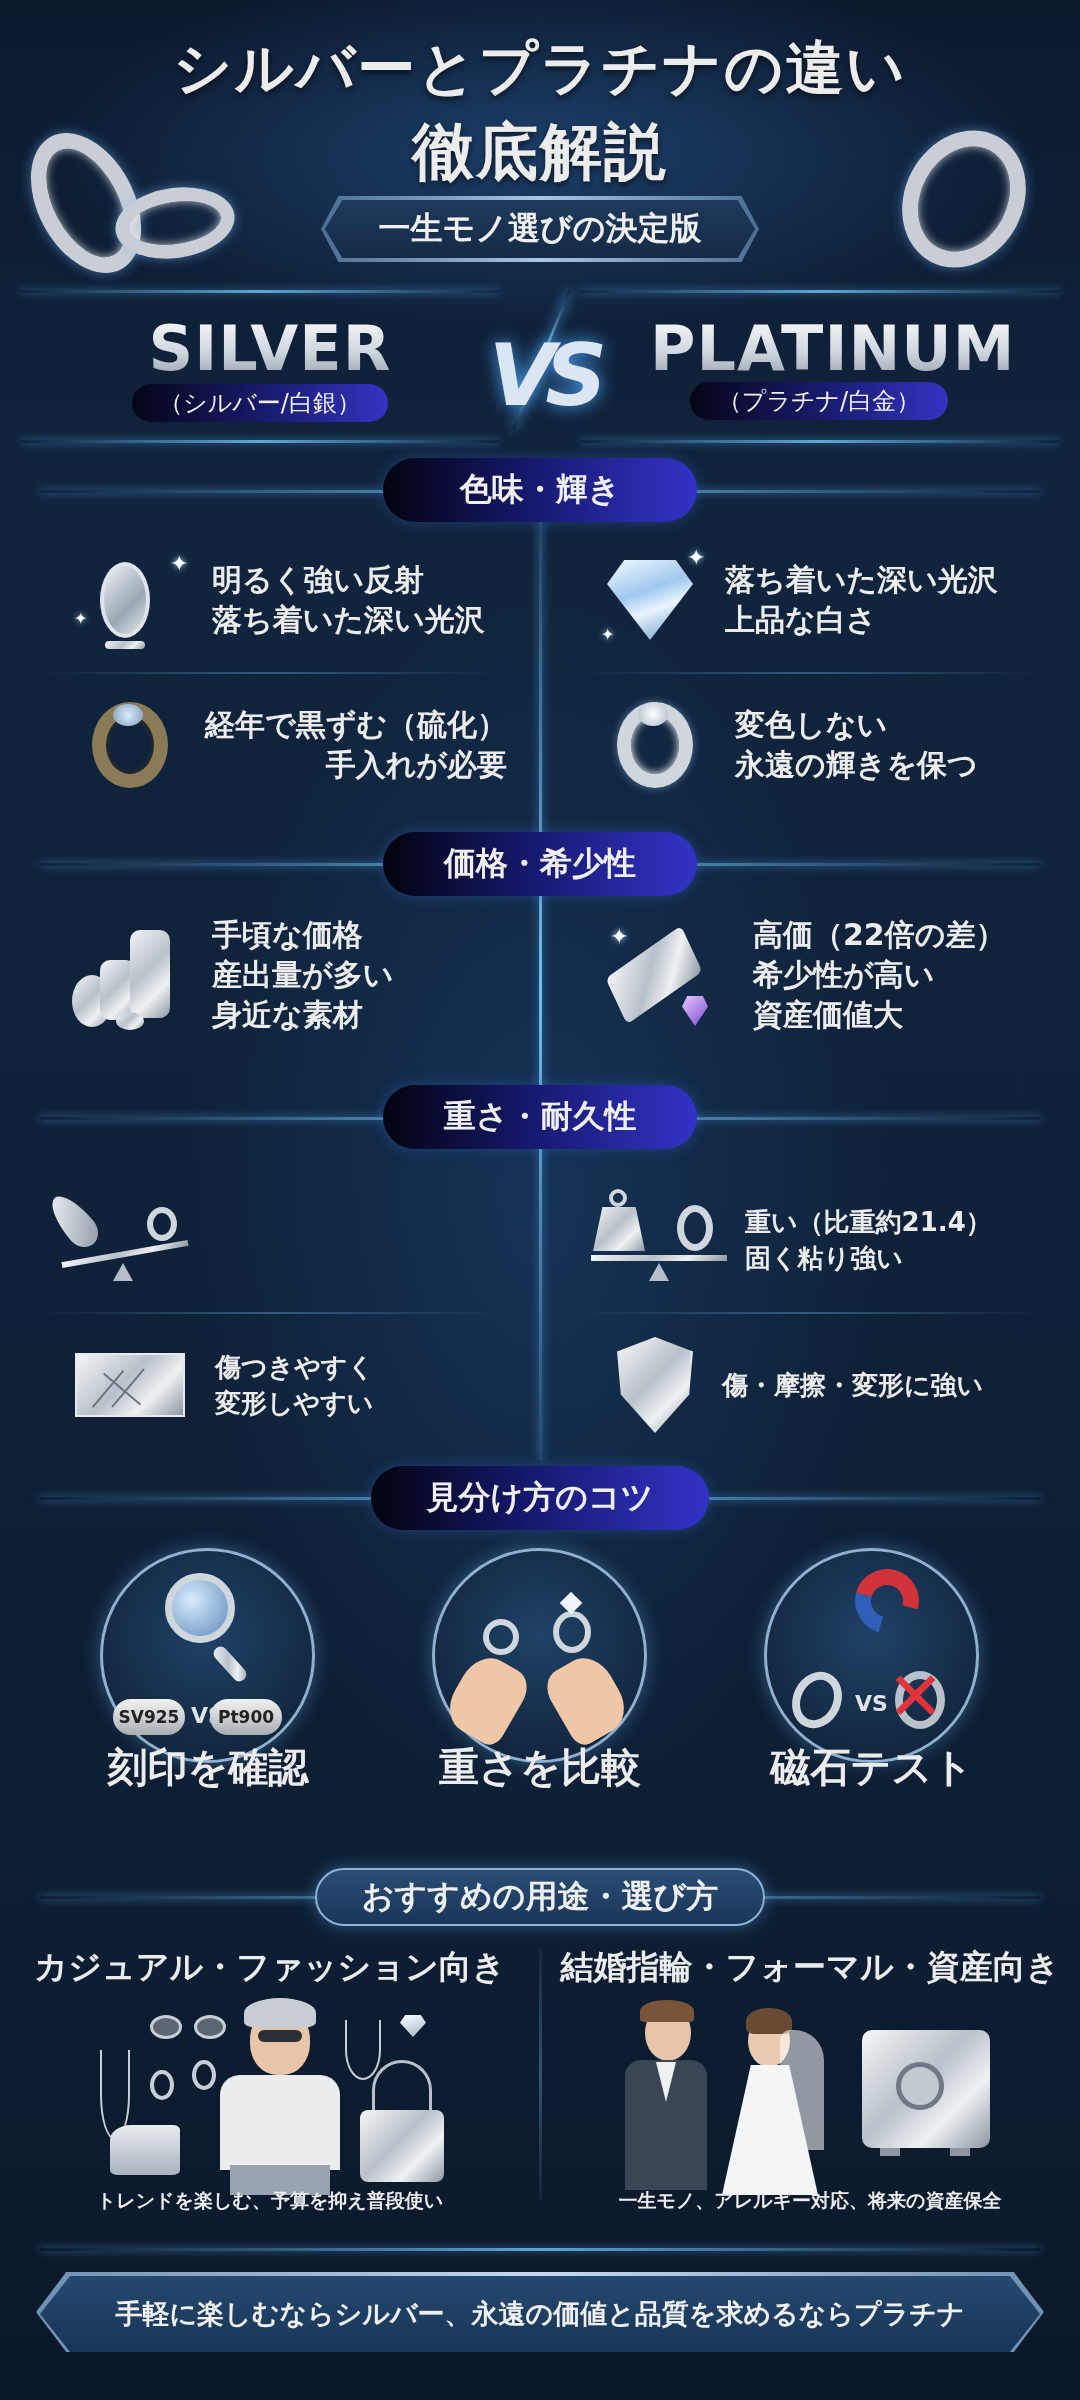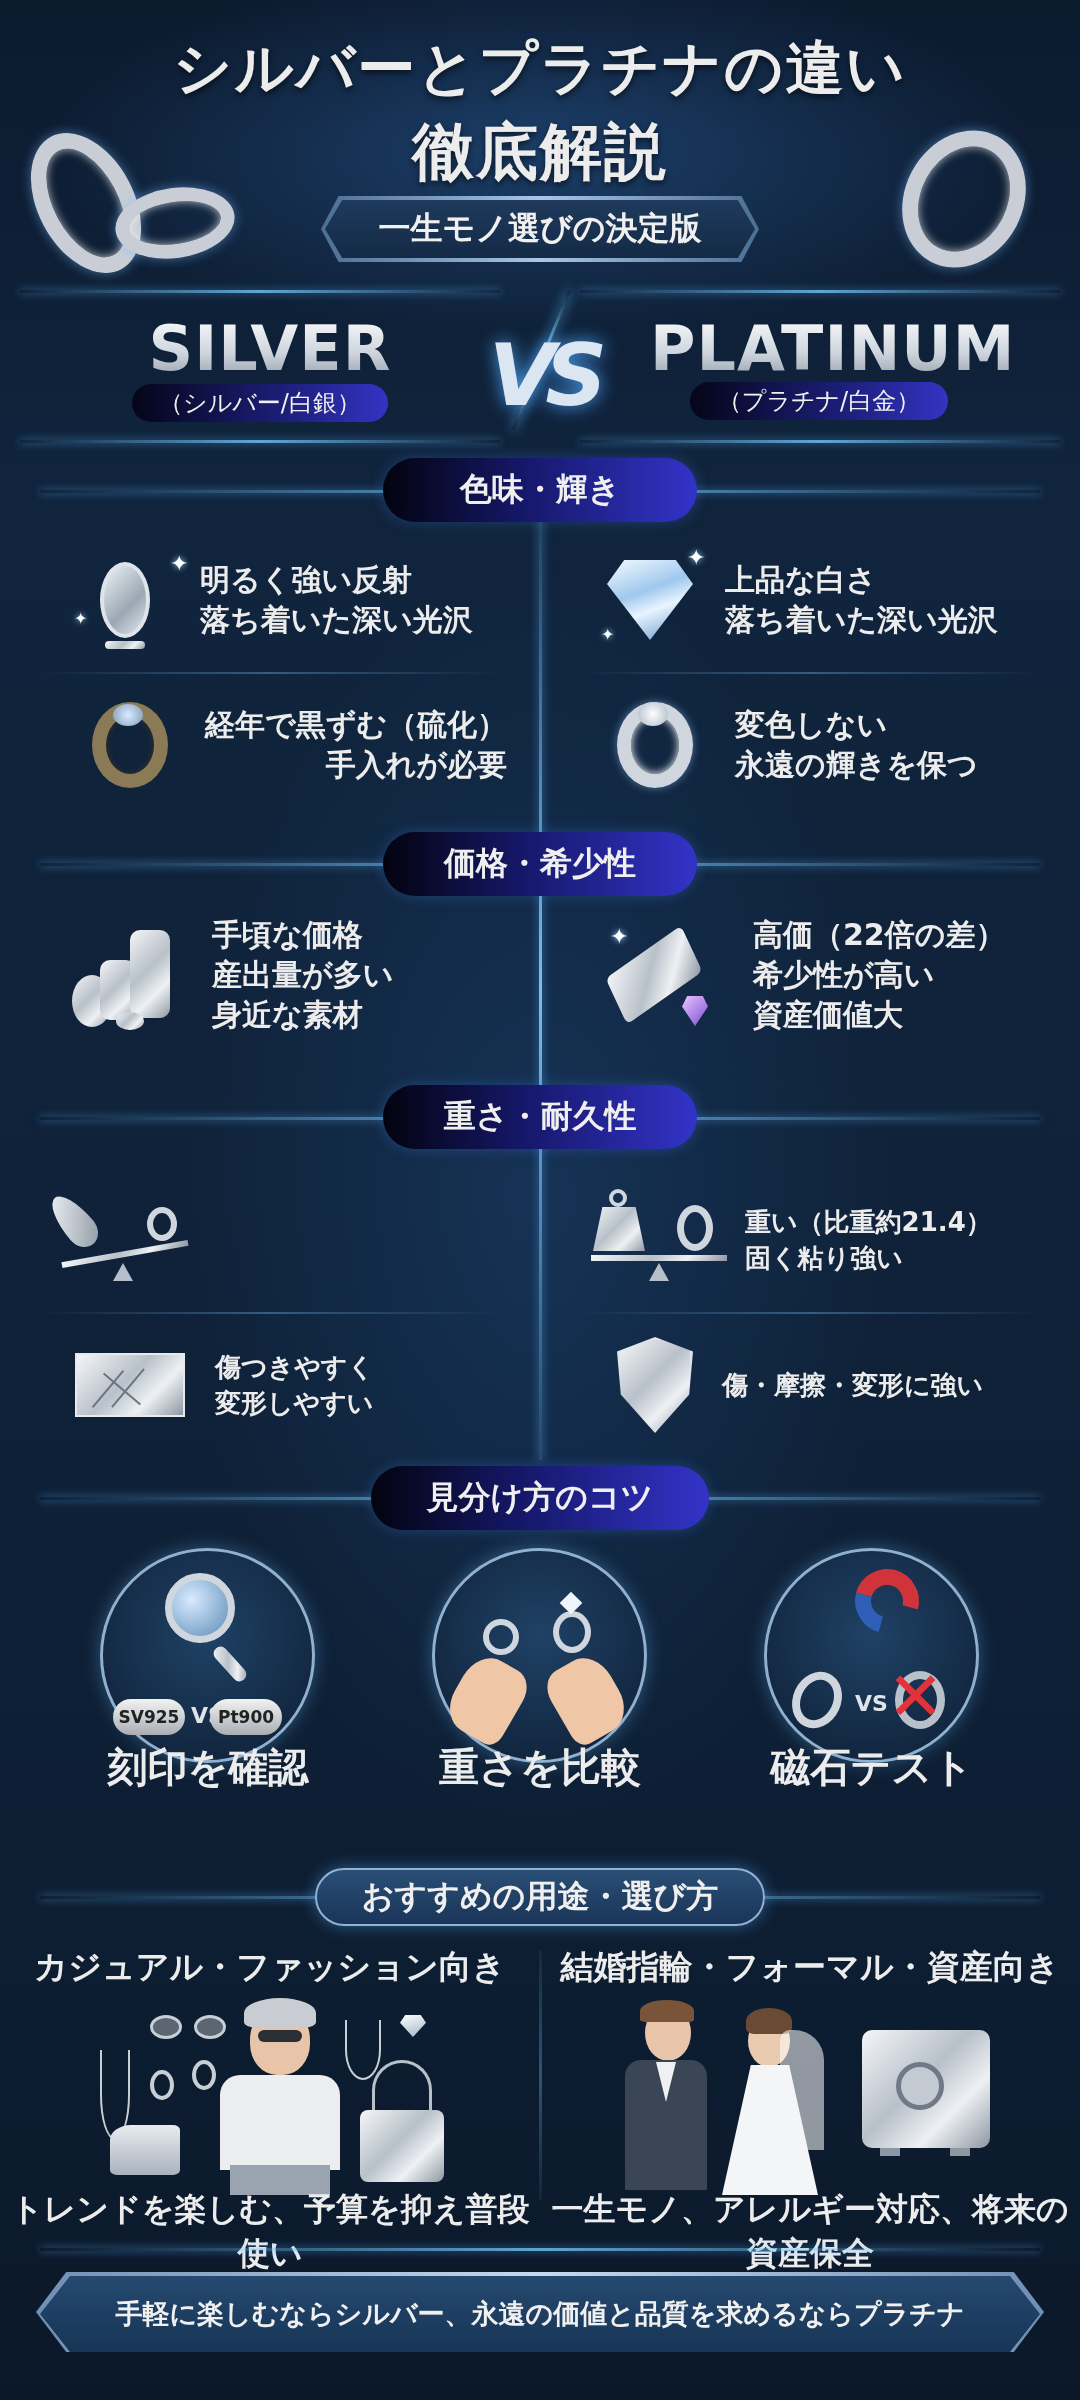--- a/index.html
+++ b/index.html
@@ -110,21 +110,21 @@
     position: absolute; width: 300px; text-align: center;
     font-size: 40px; font-weight: bold; color: #ececec;
   }
   .stamp {
     position:absolute; height:36px; border-radius:18px; padding:0 8px;
     background: linear-gradient(180deg,#f2f2f2,#a9aeb4);
     color:#222; font-size:17px; font-weight:bold; display:flex; align-items:center; justify-content:center;
   }
   
   .use-head { position:absolute; width:520px; text-align:center; font-size:33px; font-weight:bold; color:#ececec; }
-  .use-foot { position:absolute; width:520px; text-align:center; font-size:32px; font-weight:bold; color:#ececec; }
+  .use-foot { position:absolute; width:520px; text-align:center; font-size:19px; font-weight:bold; color:#ececec; }
   
   .concl-border {
     position:absolute; left:36px; top:2272px; width:1008px; height:80px;
     background: linear-gradient(90deg,#6f8fb3,#c5daef,#6f8fb3);
     clip-path: polygon(3% 0, 97% 0, 100% 50%, 97% 100%, 3% 100%, 0 50%);
   }
   .concl {
     position:absolute; left:40px; top:2276px; width:1000px; height:76px;
     background: linear-gradient(180deg,#25496f,#173556);
     clip-path: polygon(3% 0, 97% 0, 100% 50%, 97% 100%, 3% 100%, 0 50%);
@@ -172,34 +172,34 @@
 <div class="hline" style="left:40px; top:490px; width:1000px;"></div>
 <div class="badge" style="top:458px;">色味・輝き</div>
 
 <div class="item" style="left:70px; top:545px;">
   <div class="ic">
     <div class="metal" style="width:50px; height:76px; border-radius:50%; border:4px solid #dfe4ea; background:linear-gradient(135deg,#eef3f7,#9aa7b3 60%,#e6ebf0);"></div>
     <div class="metal" style="position:absolute; bottom:6px; width:40px; height:8px; border-radius:4px;"></div>
     <span class="sparkle" style="left:100px; top:6px;">✦</span>
     <span class="sparkle" style="left:4px; top:64px; font-size:16px;">✦</span>
   </div>
-  <div class="txt" style="margin-left:20px;">
+  <div class="txt" style="margin-left:32px;">
     <div>明るく強い反射</div>
     <div>落ち着いた深い光沢</div>
   </div>
 </div>
 <div class="item" style="left:595px; top:545px;">
   <div class="ic">
     <div style="width:86px; height:80px; background:linear-gradient(160deg,#f5fbff 0%,#9ec8ee 40%,#e9f4ff 60%,#5f93c6 100%); clip-path:polygon(20% 0,80% 0,100% 30%,50% 100%,0 30%); filter:drop-shadow(0 0 8px #7fc2ff);"></div>
     <span class="sparkle" style="left:92px; top:0px;">✦</span>
     <span class="sparkle" style="left:6px; top:80px; font-size:16px;">✦</span>
   </div>
   <div class="txt" style="margin-left:20px;">
+    <div>落ち着いた深い光沢</div>
     <div>上品な白さ</div>
-    <div>落ち着いた深い光沢</div>
   </div>
 </div>
 
 <div class="hline thin" style="left:40px; top:672px; width:460px;"></div>
 <div class="hline thin" style="left:580px; top:672px; width:460px;"></div>
 
 <div class="item" style="left:75px; top:690px;">
   <div class="ic">
     <div style="width:76px; height:86px; border-radius:50%; border:14px solid #8a7a55; box-shadow: inset 0 0 6px #3a3122;"></div>
     <div style="position:absolute; top:14px; left:38px; width:30px; height:22px; border-radius:50%; background:radial-gradient(circle,#d8ecff,#7f9ab4);"></div>

